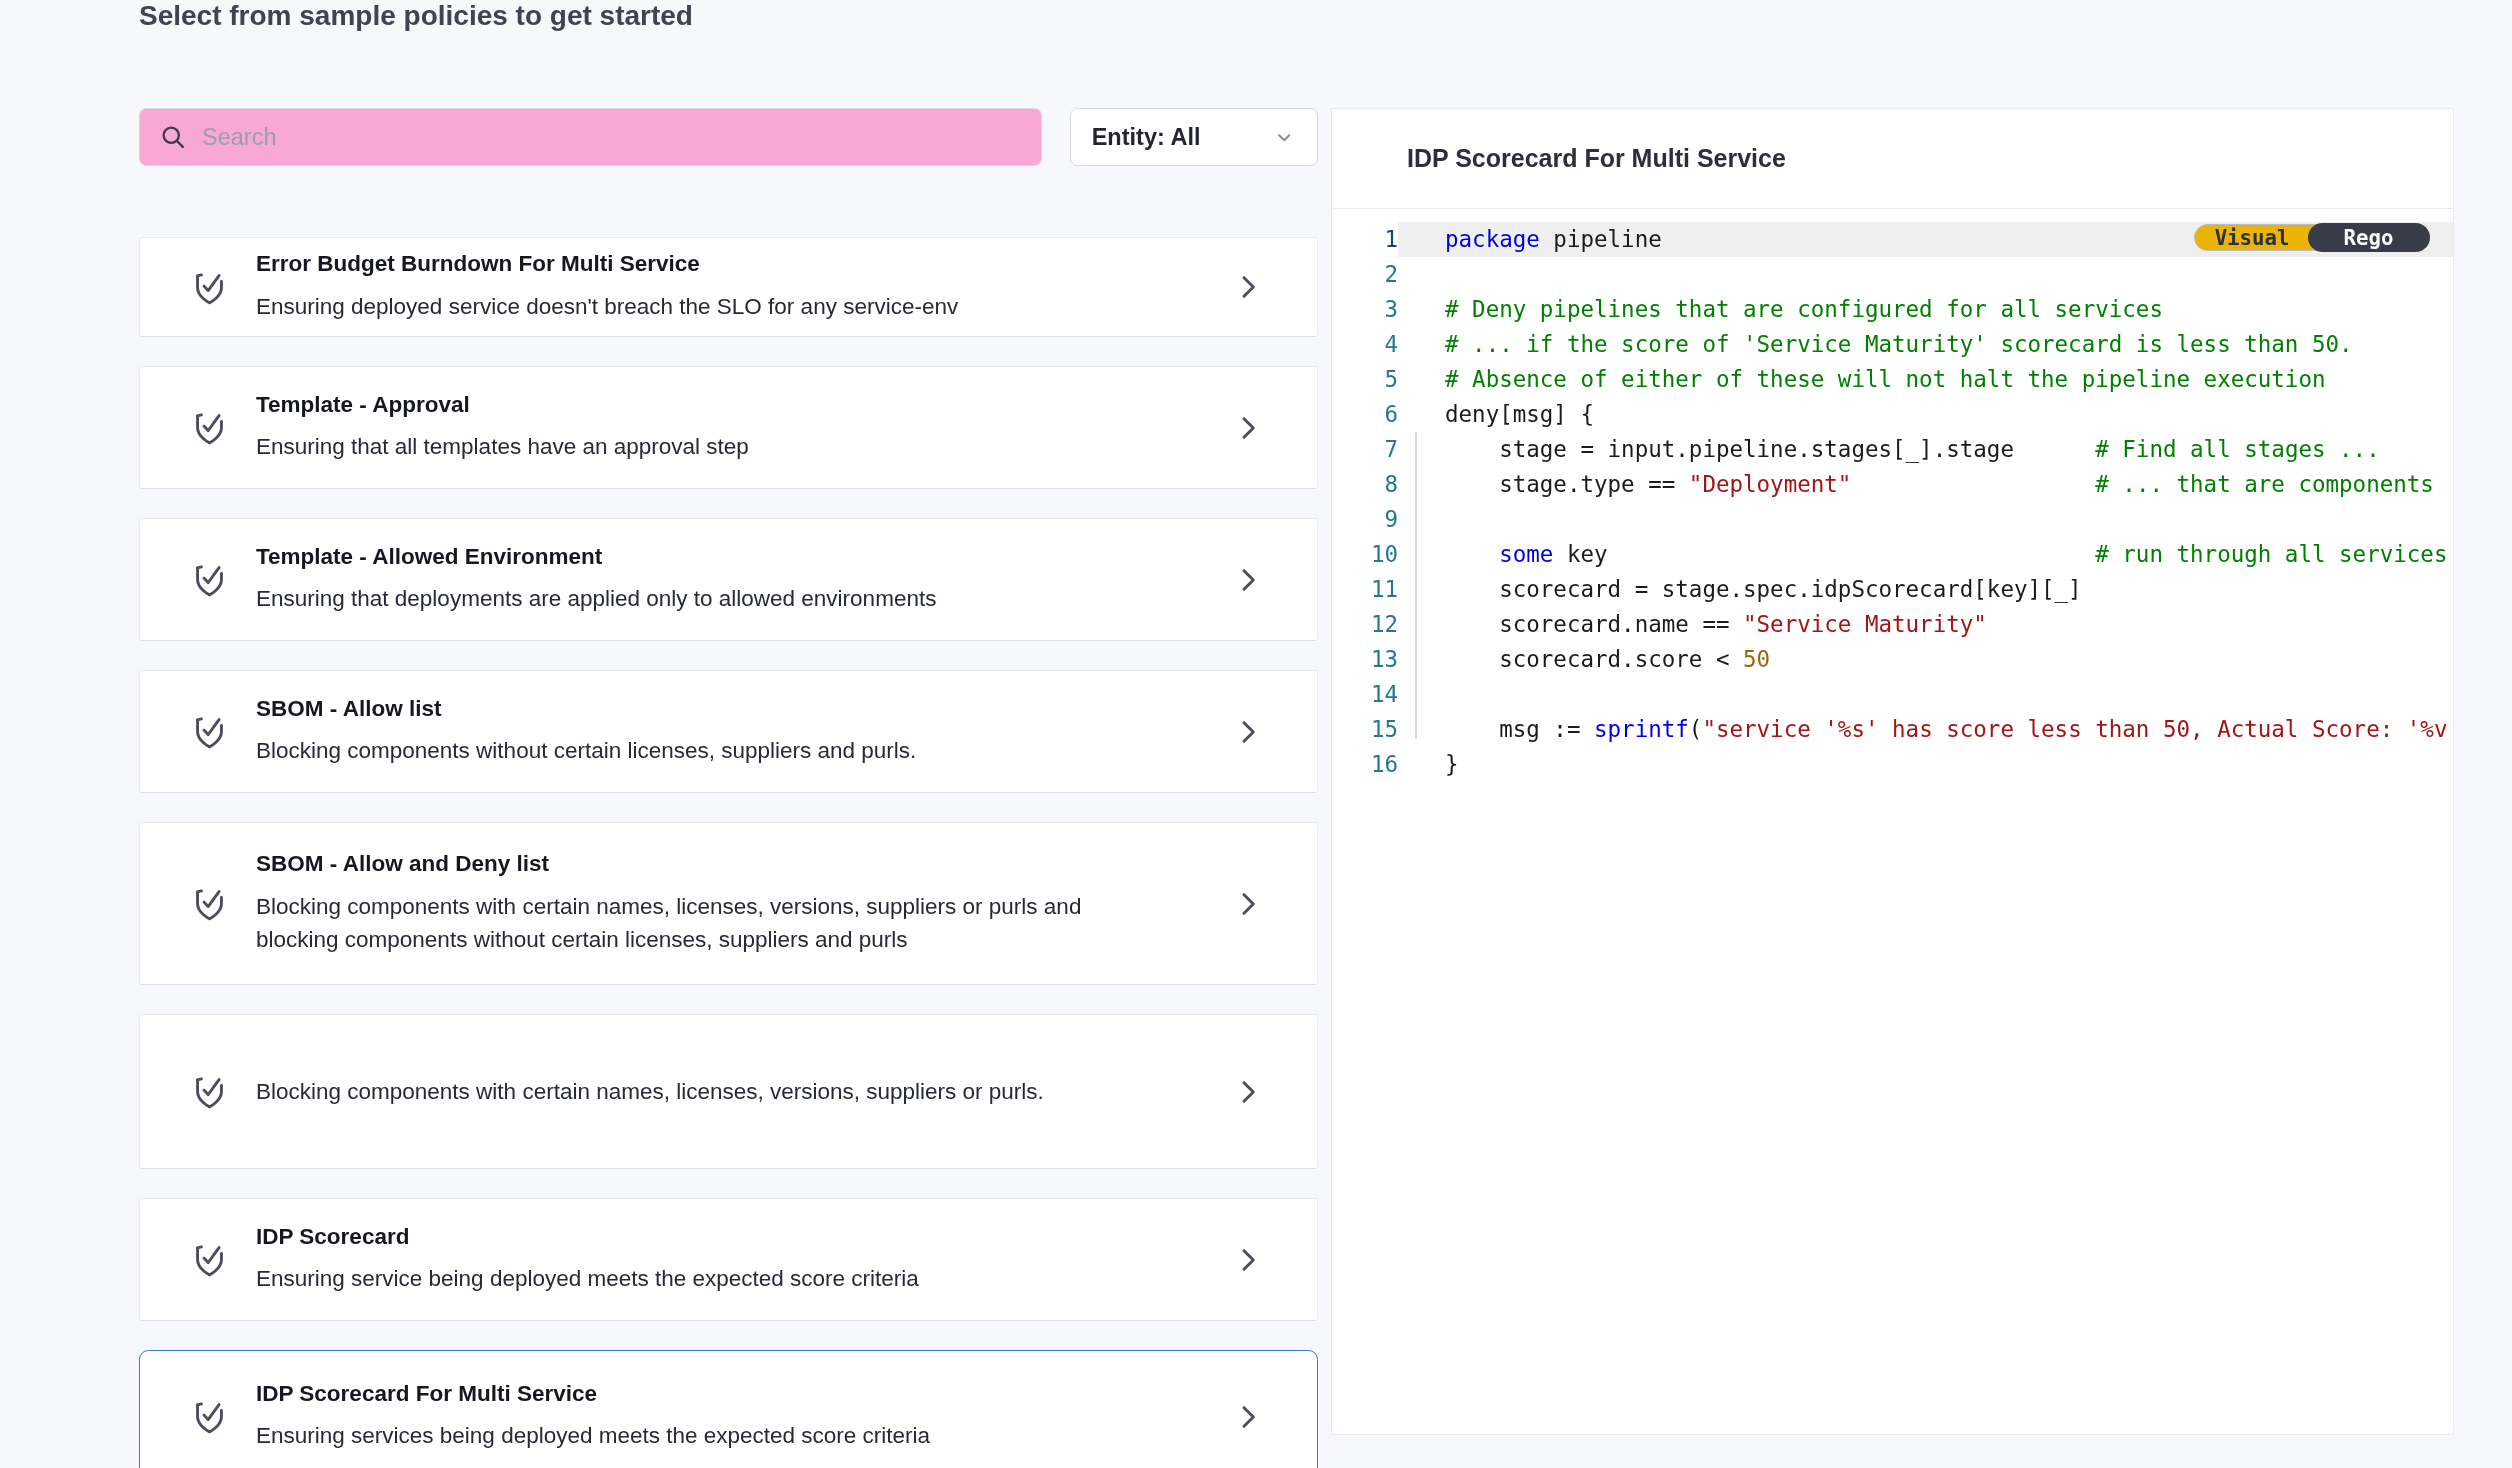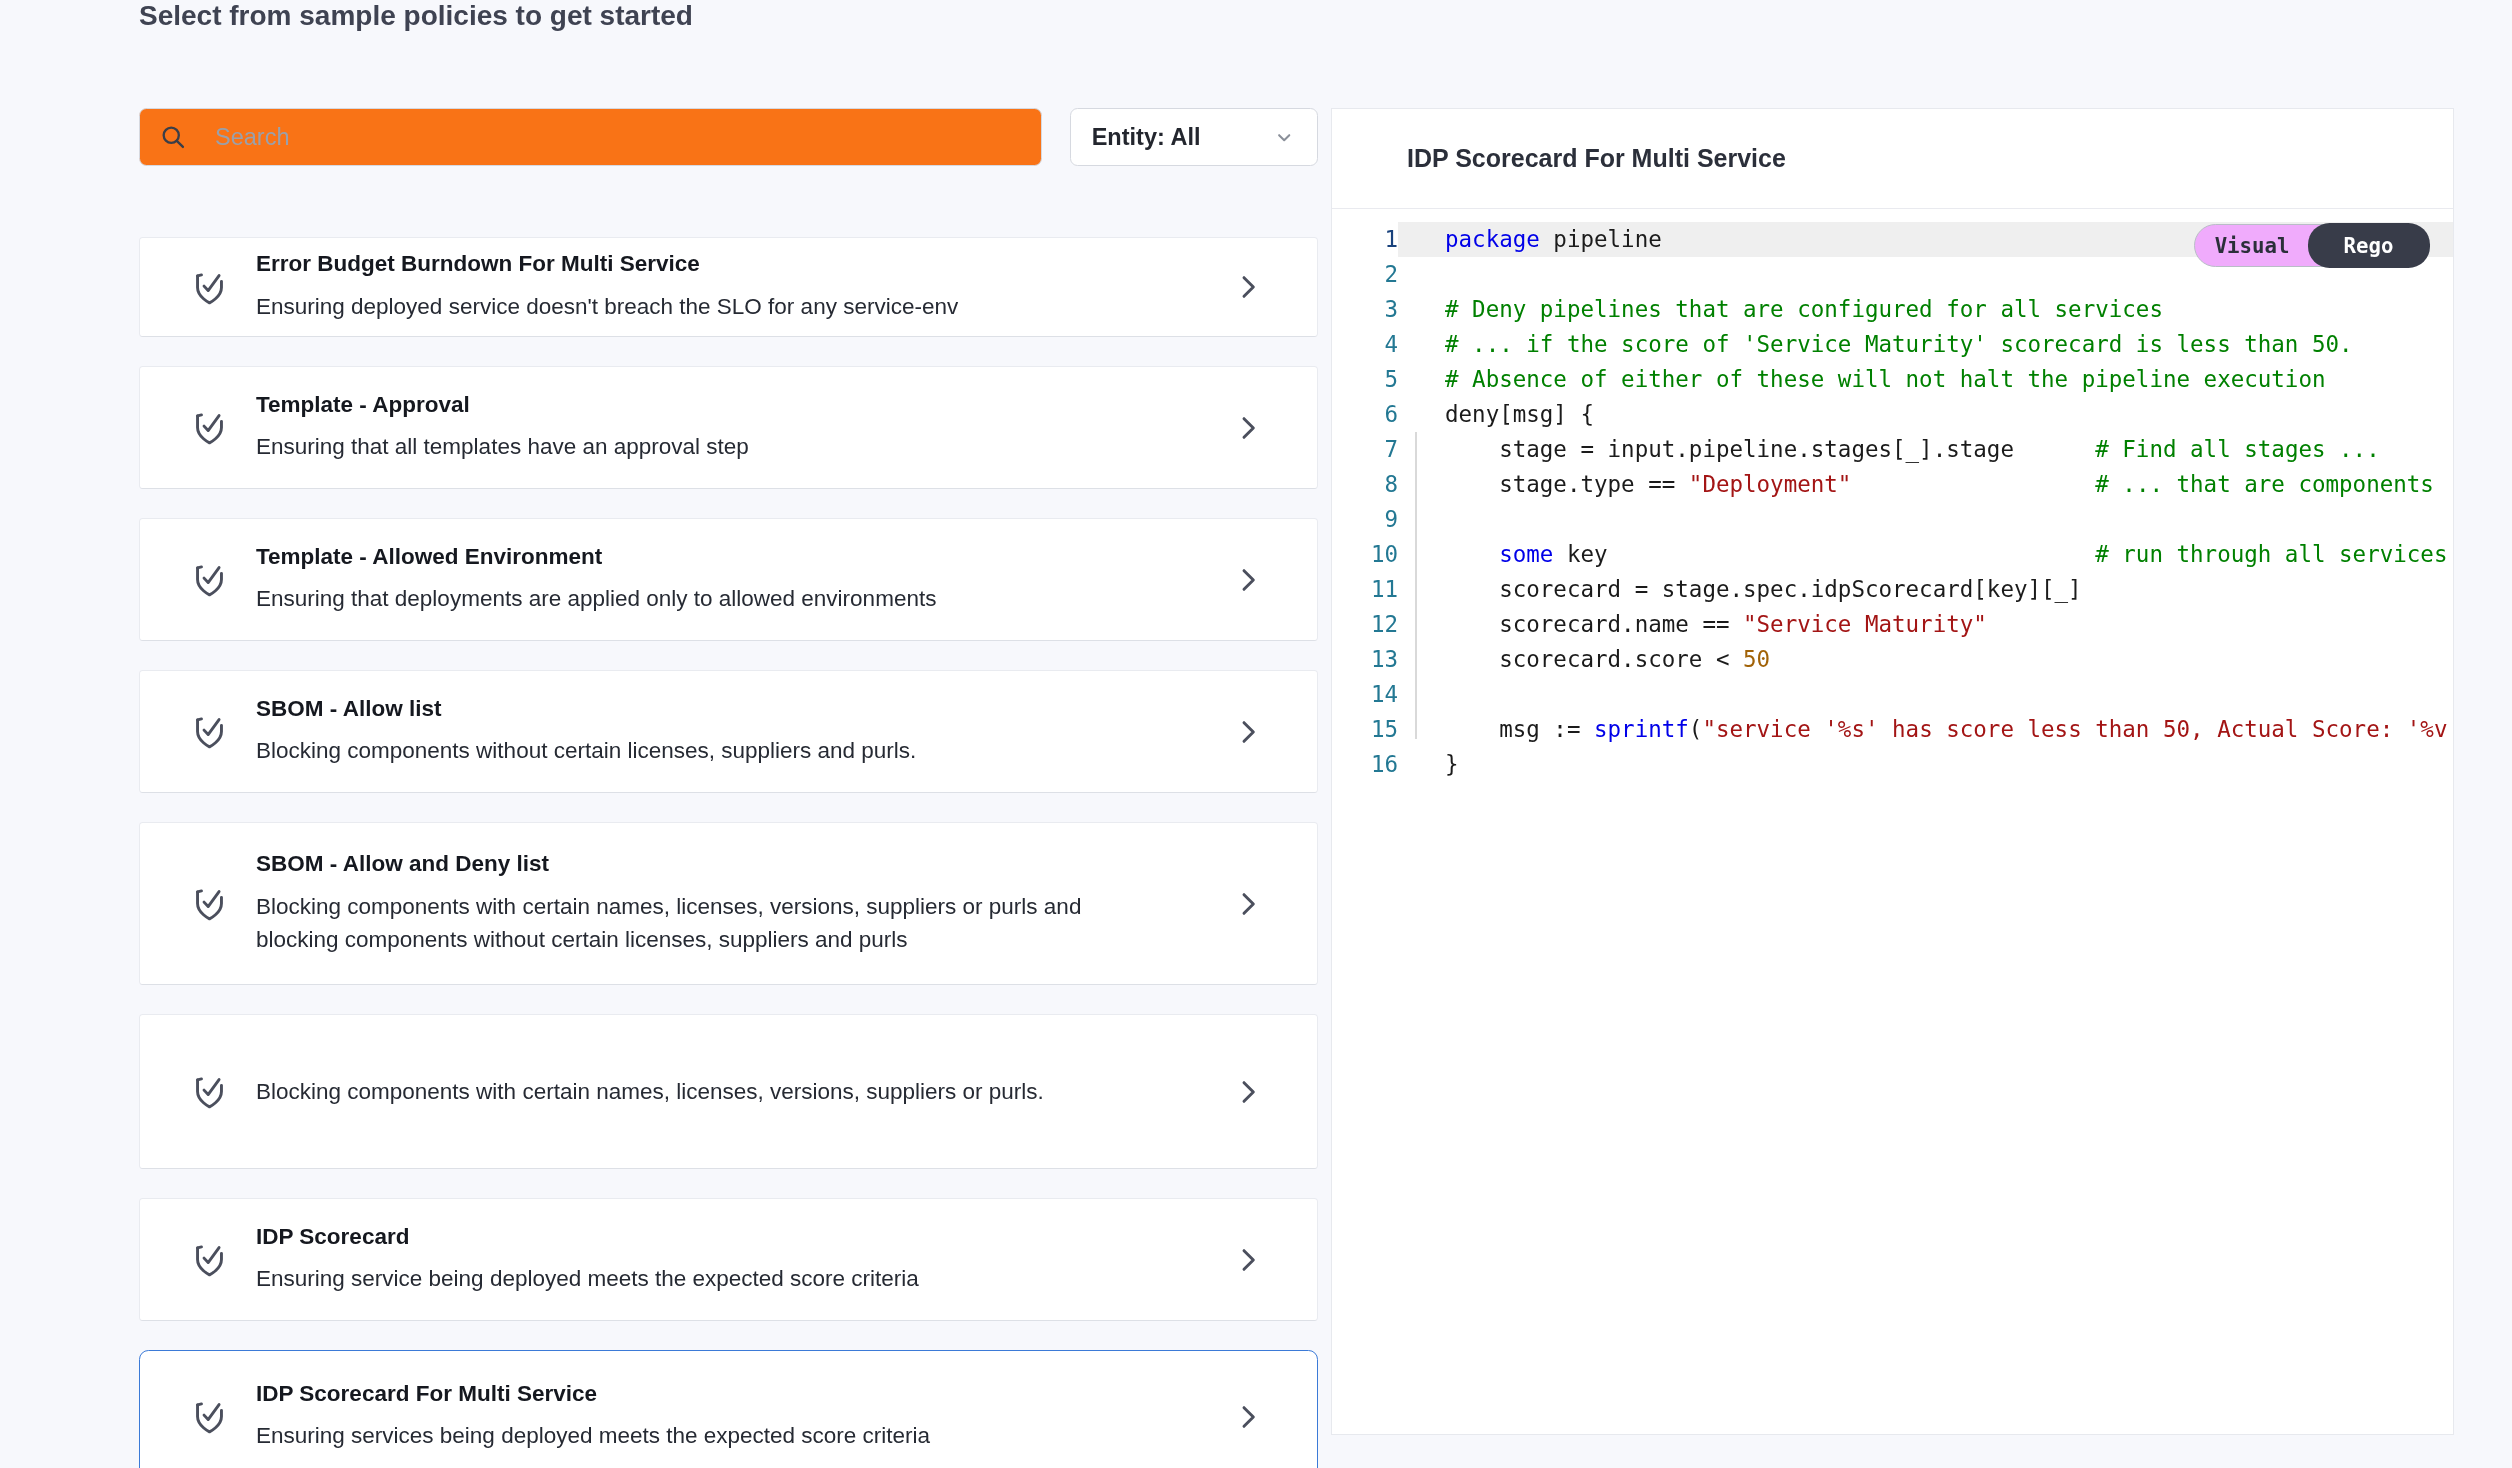--- a/index.html
+++ b/index.html
@@ -4,22 +4,22 @@
 <style>
   * { margin:0; padding:0; box-sizing:border-box; }
   html,body { width:2512px; height:1468px; overflow:hidden; }
   body { background:#f7f8fc; font-family:"Liberation Sans", sans-serif; color:#15181f; }
 
   .page-title { position:absolute; left:139px; top:0px; font-size:28px; font-weight:700; color:#3f4352; }
 
   
   .left-col { position:absolute; left:139px; top:108px; width:1179px; }
   .toolbar { display:flex; gap:28px; height:58px; }
-  .search-box { flex:1; height:58px; background:#f97316; border:1.9px solid #d6d9e0; border-radius:7.5px;
-                display:flex; align-items:center; padding:0 19px; gap:28px;justify-content:flex-end; }
+  .search-box { flex:1; height:58px; background:#f9a8d4; border:1.9px solid #d6d9e0; border-radius:7.5px;
+                display:flex; align-items:center; padding:0 19px; gap:15px;justify-content:flex-end; }
   .search-box svg { flex:0 0 auto; }
   .search-box input { border:none; outline:none; flex:1; font-size:23.5px; color:#2a2e38;
                       font-family:"Liberation Sans", sans-serif; background:transparent; }
   .search-box input::placeholder { color:#9aa0ab; }
   .entity-dd { width:248px; height:58px; background:#fff; border:1.9px solid #d6d9e0; border-radius:7.5px;
                display:flex; align-items:center; justify-content:space-between; padding:0 20.7px; cursor:pointer; }
   .entity-dd .label { font-size:23.5px; font-weight:700; color:#23262e; }
 
   .policy-list { margin-top:71px; display:flex; flex-direction:column; gap:29px; }
   .policy-item { background:#fff; border:0.9px solid #e9ebf0; border-bottom-color:#dde0e6; border-radius:3.8px;
@@ -53,21 +53,21 @@
   .lc { flex:1; padding-left:47px; color:#1b1b1b; }
   .code-line.active .ln { color:#19427c; }
   .code-line.active .lc { background:#efefef; }
   .tok-kw  { color:#0000e8; }
   .tok-com { color:#008000; }
   .tok-str { color:#a31515; }
   .tok-num { color:#a16207;margin-top:20px; }
   .tok-pln { color:#1b1b1b; }
   .indent-guide { position:absolute; left:83px; top:223px; width:1.9px; height:307px; background:#d9d9d9; }
 
-  .view-toggle { position:absolute; top:15px; right:24.4px; width:235px; height:43px; background:#f0abfc;
+  .view-toggle { position:absolute; top:15px; right:24.4px; width:235px; height:27px; background:#eab308;
                  border:1.9px solid #b9bdc7; border-radius:21.6px; display:flex; z-index:5; }
   .toggle-opt { flex:1; display:flex; align-items:center; justify-content:center;
                 font-size:20.7px; font-weight:700; color:#2b2f3a; cursor:pointer; border-radius:21.6px; }
   .toggle-opt.active { background:#383c49; color:#fff; margin:-1.9px; flex:0 0 122px; }
 </style>
 </head>
 <body>
 
 <h1 class="page-title">Select from sample policies to get started</h1>
 

